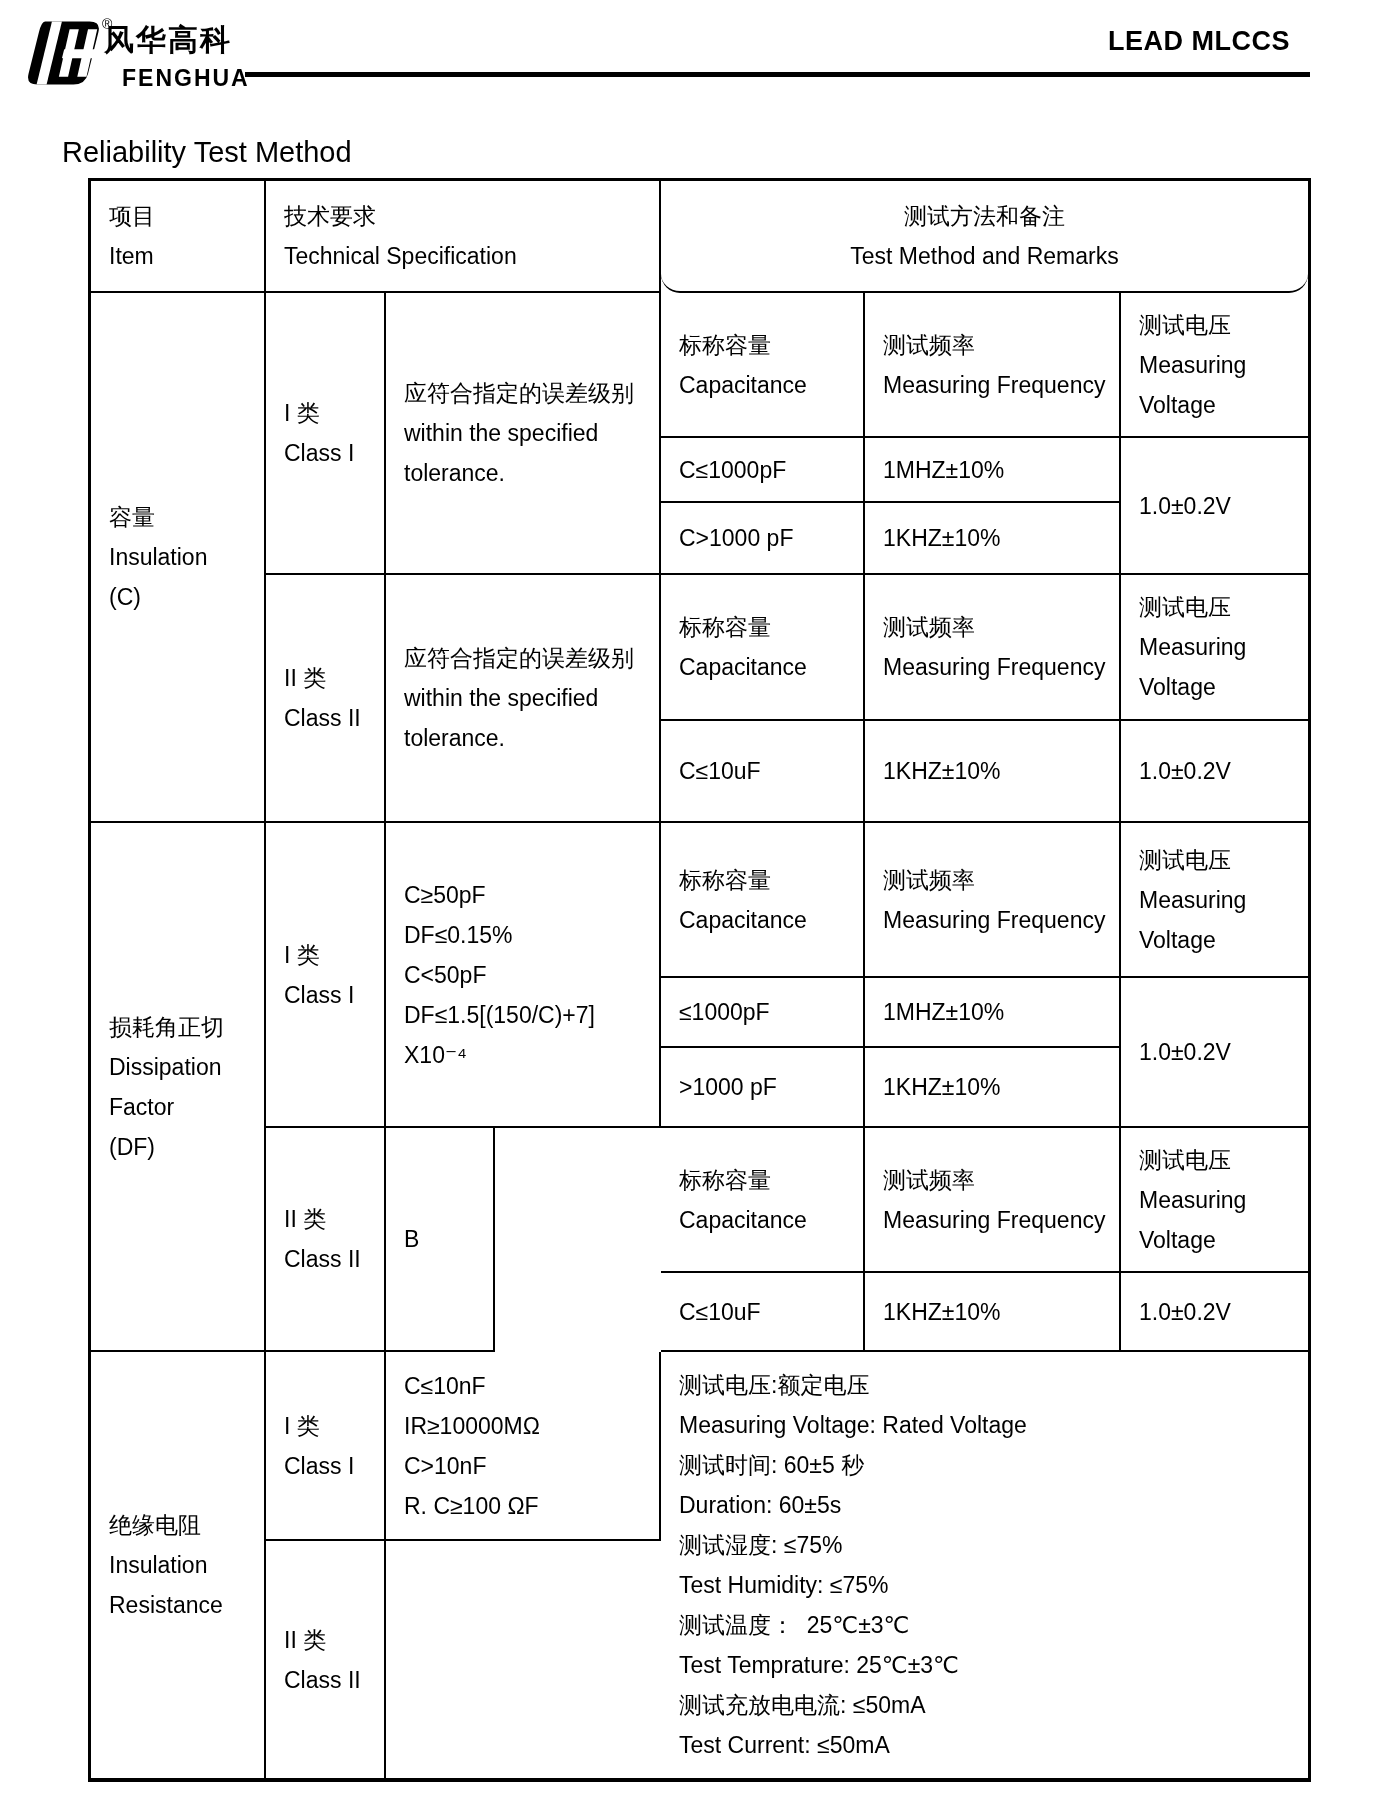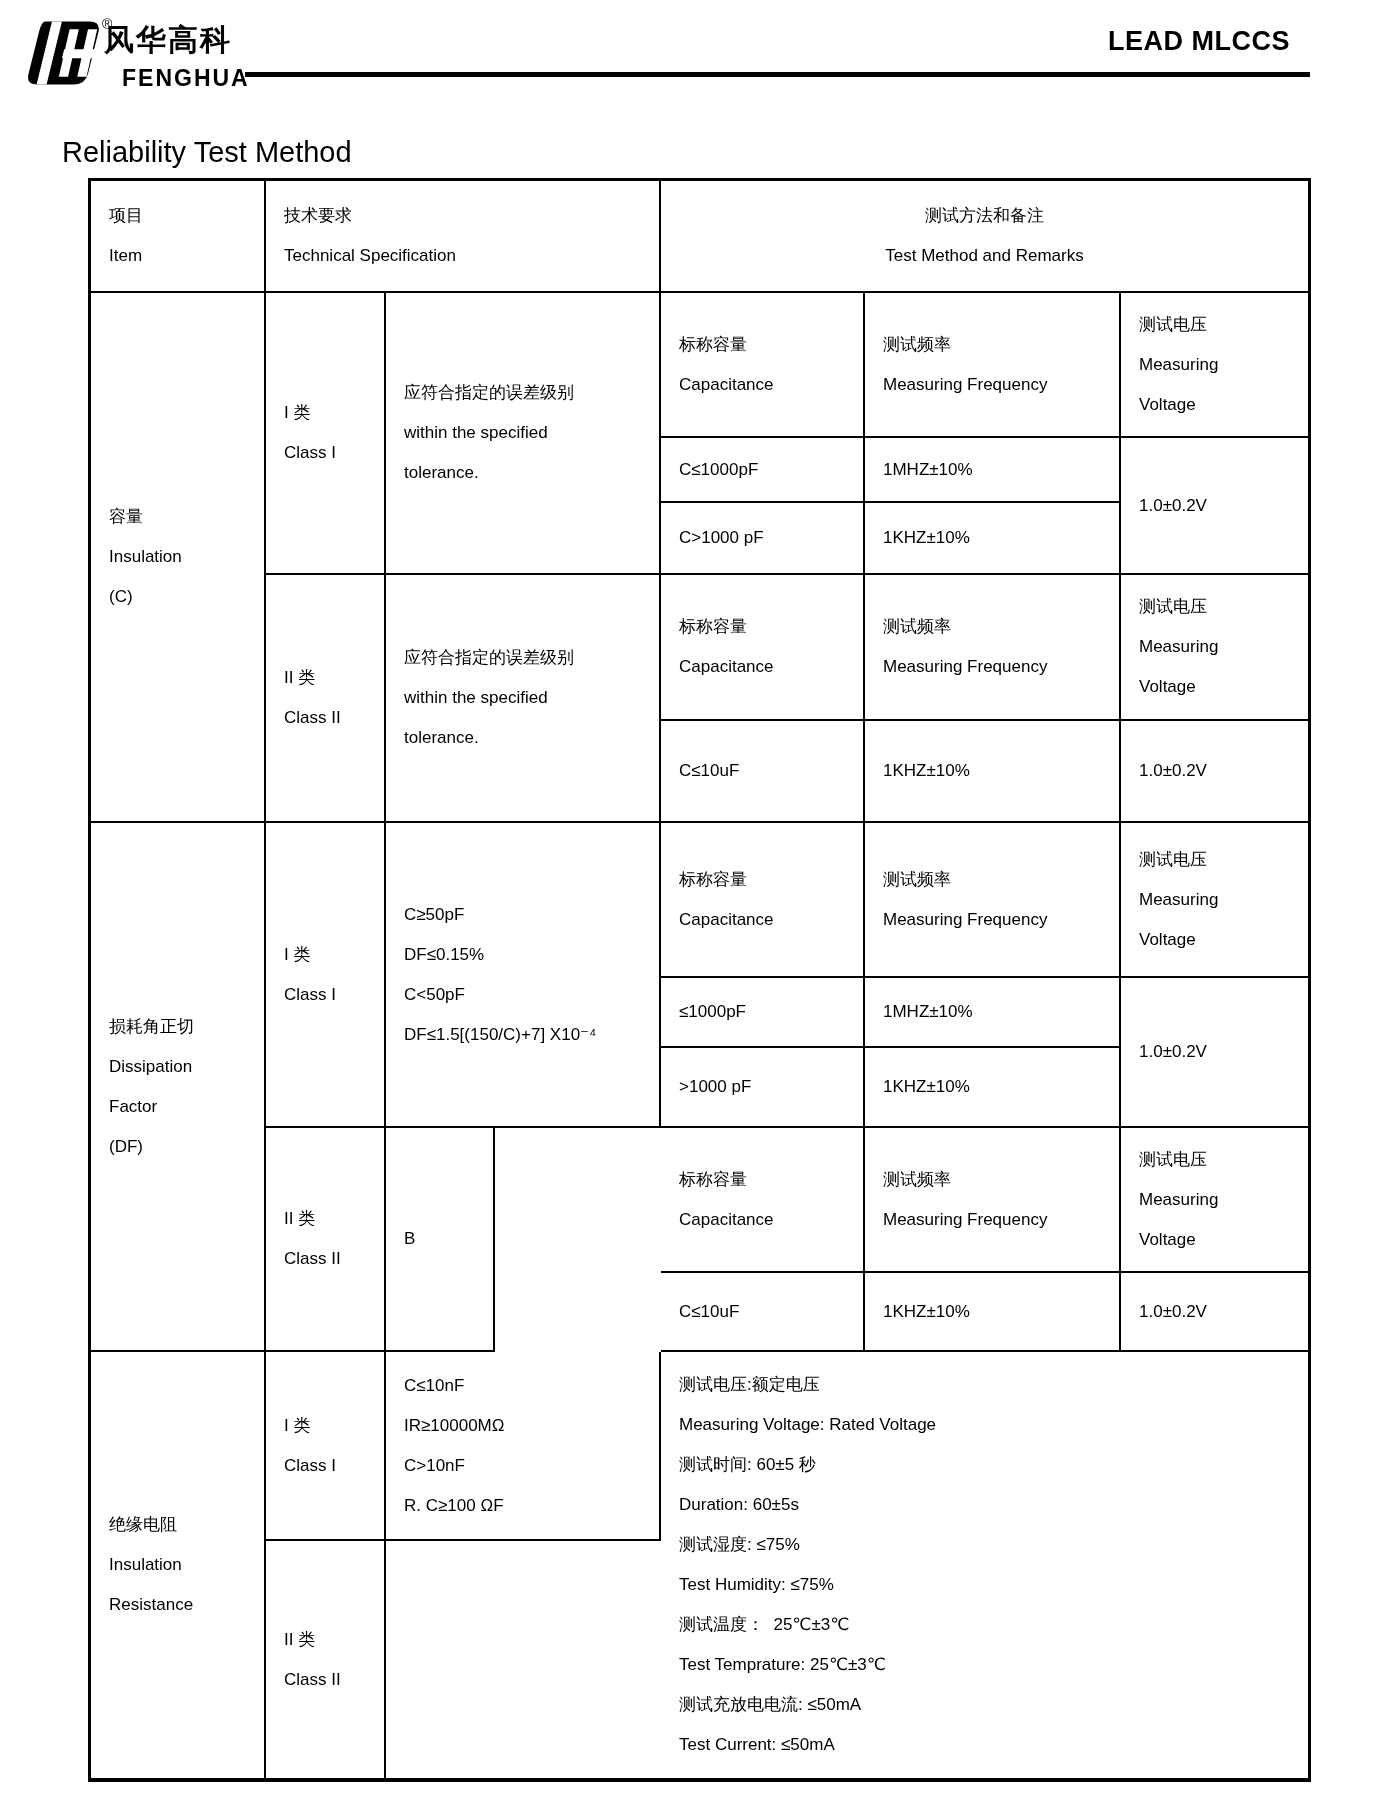--- a/index.html
+++ b/index.html
@@ -25,24 +25,24 @@
     display:grid;
     grid-template-columns:175px 120px 109px 166px 204px 256px 187px;
     grid-template-rows:112px 145px 65px 72px 146px 102px 155px 70px 80px 145px 79px 189px 237px;
     border:3px solid #000; border-bottom-width:4px;
     background:#fff;
   }
   .cell {
     border-right:2px solid #000; border-bottom:2px solid #000;
     display:flex; flex-direction:column; justify-content:center;
     padding-left:18px; padding-right:4px;
-    font-size:17px; line-height:40px;
+    font-size:23px; line-height:40px;
     white-space:pre-wrap; overflow:hidden;
   }
-  .center-h { align-items:center; text-align:center; padding-left:4px; }
+  .center-h { align-items:center; text-align:center; padding-left:4px;border-radius:19px; }
   .last-r { border-right:none; }
   .last-b { border-bottom:none; }
 </style>
 </head>
 <body>
 
 <svg class="abs logo-mark" viewBox="0 0 100 86" aria-hidden="true">
   <path d="M24 2 H82 Q97 2 93.5 16 L80 70 Q76.5 84 61 84 H14 Q-1 84 2.5 70 L16 16 Q19.5 2 24 2 Z" fill="#000"></path>
   <path d="M33 2 L46 2 L26 84 L13 84 Z" fill="#fff"></path>
   <path d="M56 12 L68 12 L54 74 L42 74 Z" fill="#fff"></path>

